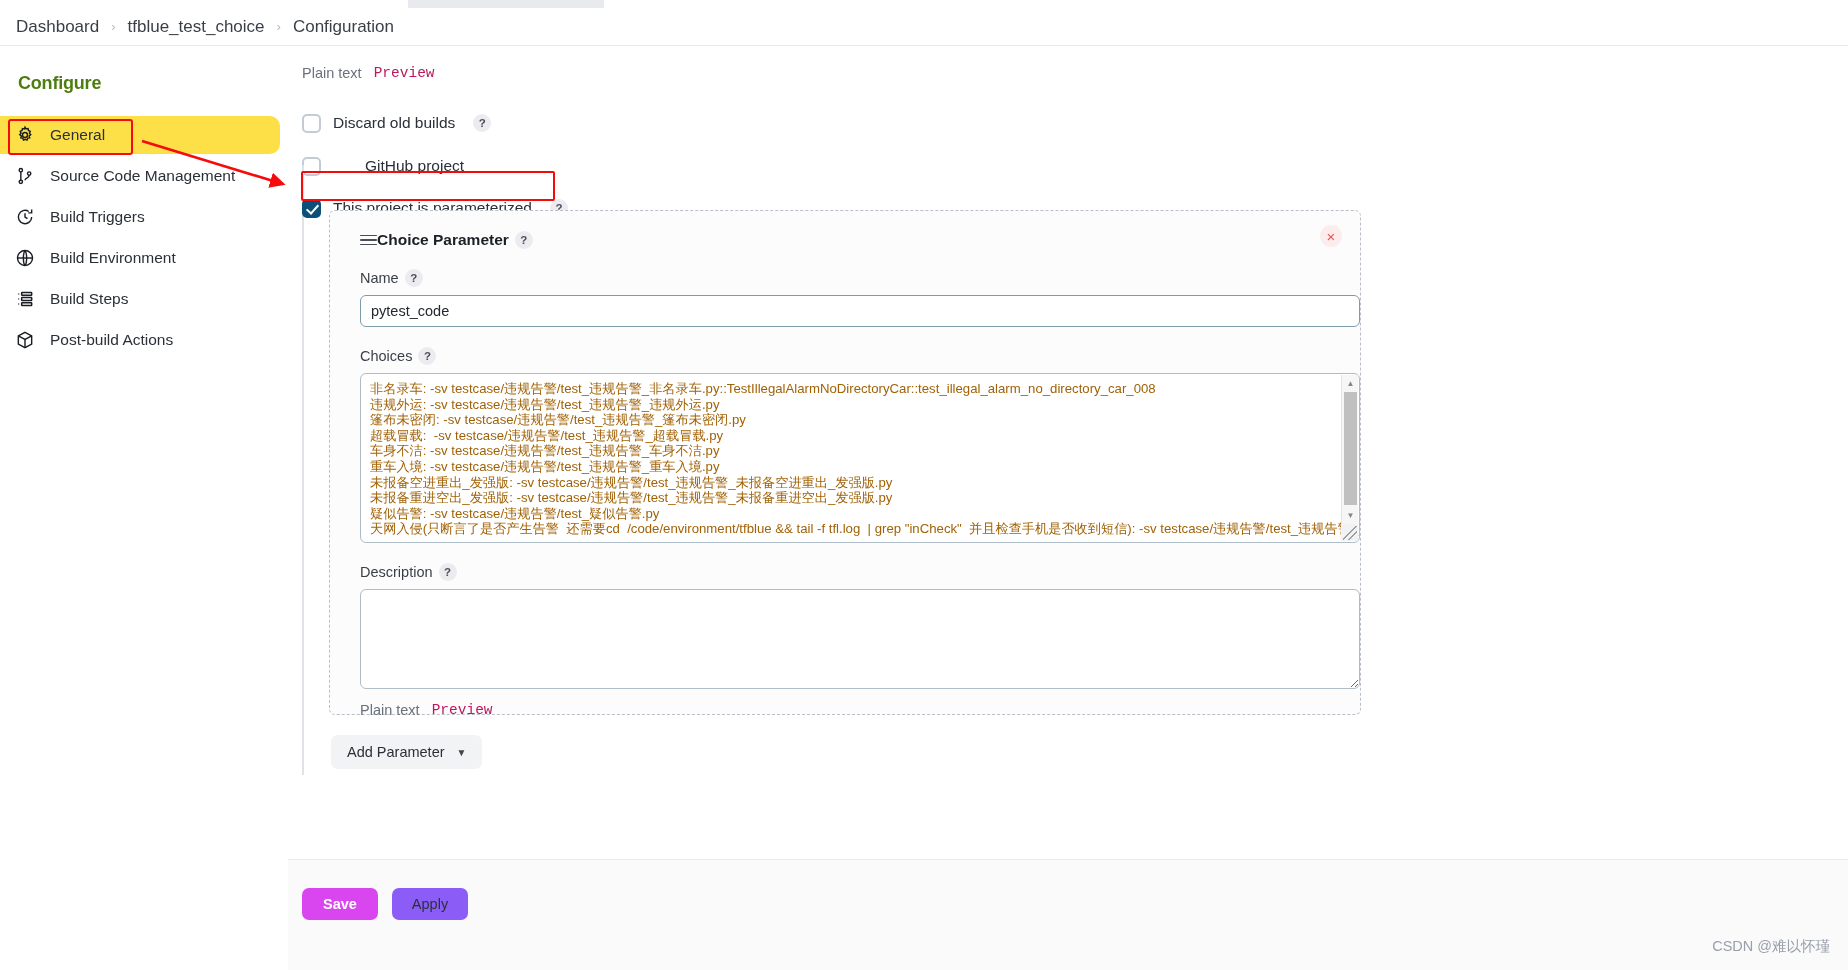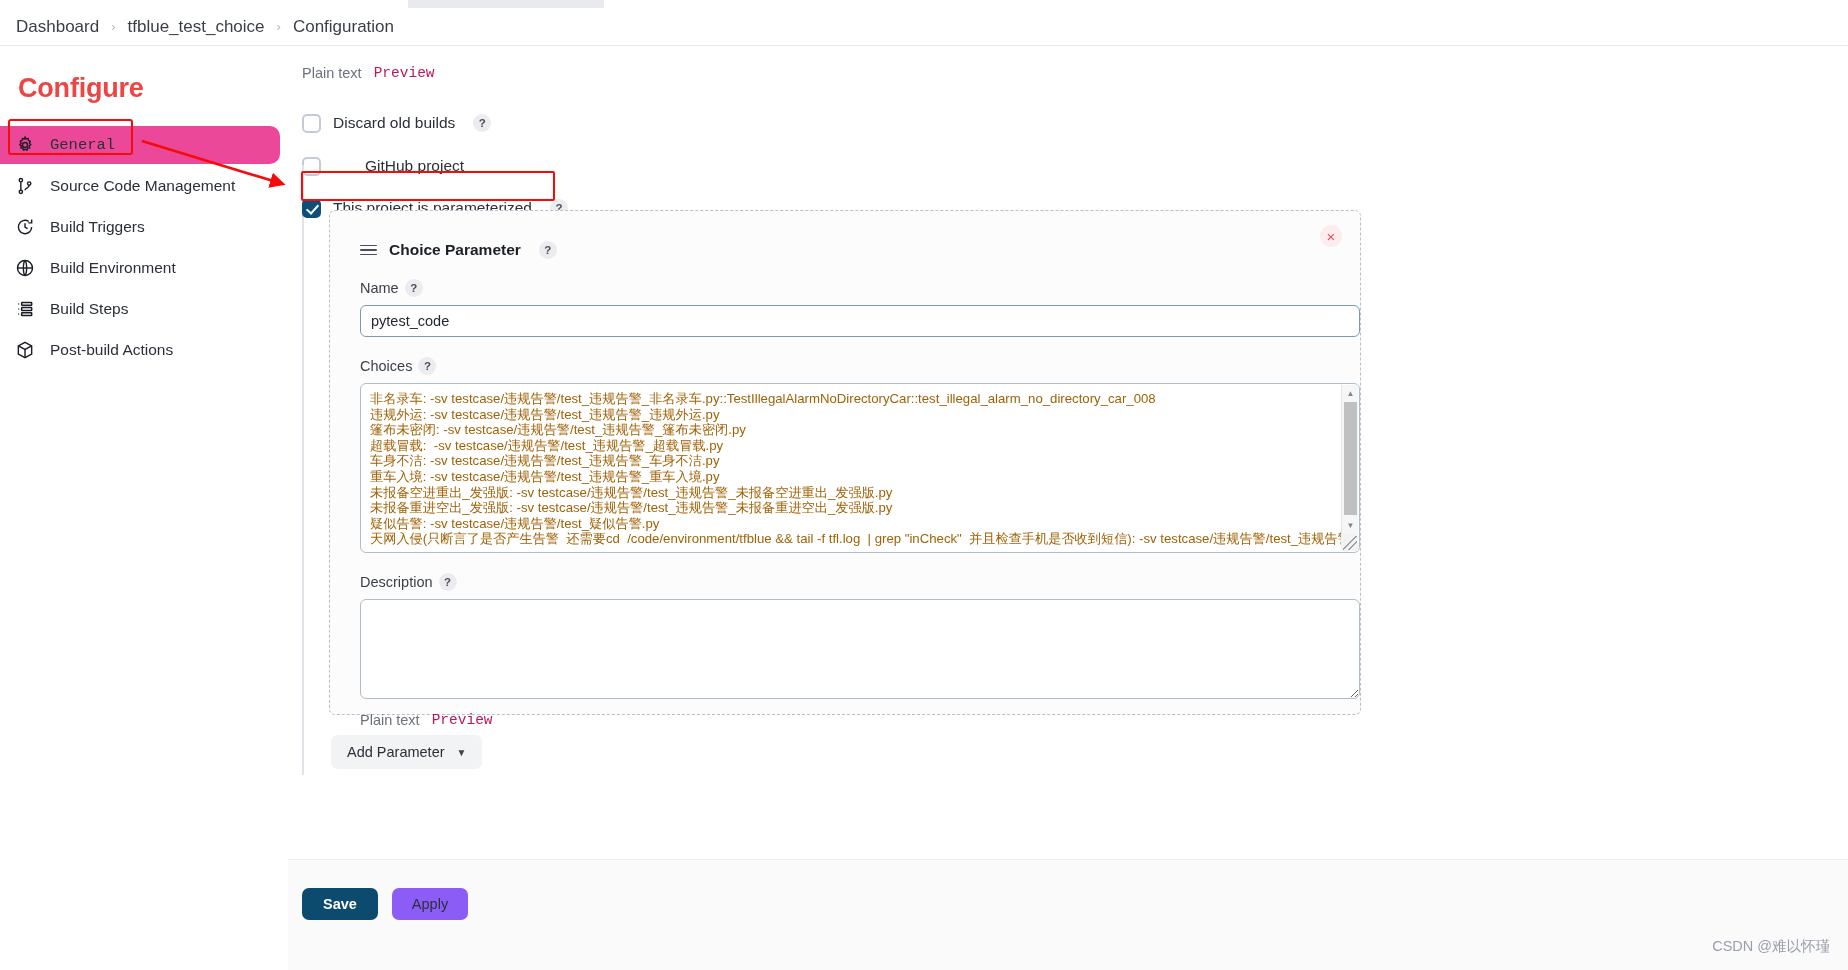--- a/index.html
+++ b/index.html
@@ -58,42 +58,41 @@
 
   
   .sidebar {
     position: absolute;
     left: 0; top: 0;
     width: 330px; height: 923px;
     background: #ffffff;
     padding: 18px 0 0 0;
   }
   .configure-title {
-    font-size: 27px;
+    font-size: 18px;
     font-weight: bold;
-    color: #ef4444;
+    color: #4d7c0f;
     margin: 8px 0 22px 18px;
     letter-spacing: -0.2px;
   }
   .nav-list { list-style: none; margin: 0; padding: 0; }
   .nav-item {
     position: relative;
     display: flex;
     align-items: center;
     height: 38px;
     margin: 3px 50px 3px 0;
     padding-left: 14px;
     border-radius: 0 10px 10px 0;
     font-size: 15.5px;
     color: #2b3038;
     cursor: pointer;
   }
   .nav-item.active {
-    background: #ec4899;
-    font-family: Liberation Mono, monospace;
+    background: #fde047;
   }
   .nav-icon {
     width: 22px; height: 22px;
     margin-right: 14px;
     flex: 0 0 22px;
     display: flex; align-items: center; justify-content: center;
     color: #1a1d23;
   }
   .nav-icon svg { display: block; }
 
@@ -205,23 +204,23 @@
     width: 1032px; height: 505px;
     border: 1.5px dashed #b9bfc9;
     border-radius: 6px;
     background: #fcfcfd;
     padding: 14px 18px 14px 18px;
   }
 
   .param-head {
     display: flex;
     align-items: center;
-    gap: 12px;
+    gap: 0;
     padding-left: 12px;
-    margin-top: 16px;
+    margin-top: 6px;
   }
   .drag-handle {
     display: inline-flex;
     flex-direction: column;
     justify-content: space-between;
     width: 17px; height: 11px;
     cursor: grab;
   }
   .drag-handle i {
     display: block;
@@ -397,21 +396,21 @@
     height: 32px;
     border: none;
     border-radius: 7px;
     font-size: 14.5px;
     cursor: pointer;
     font-family: "Liberation Sans", "DejaVu Sans", sans-serif;
   }
   .btn-save {
     left: 14px; top: 28px;
     width: 76px;
-    background: #0c4a6e;
+    background: #d946ef;
     color: #fff;
     font-weight: bold;
   }
   .btn-apply {
     left: 104px; top: 28px;
     width: 76px;
     background: #8b5cf6;
     color: #2b3038;
   }
 

